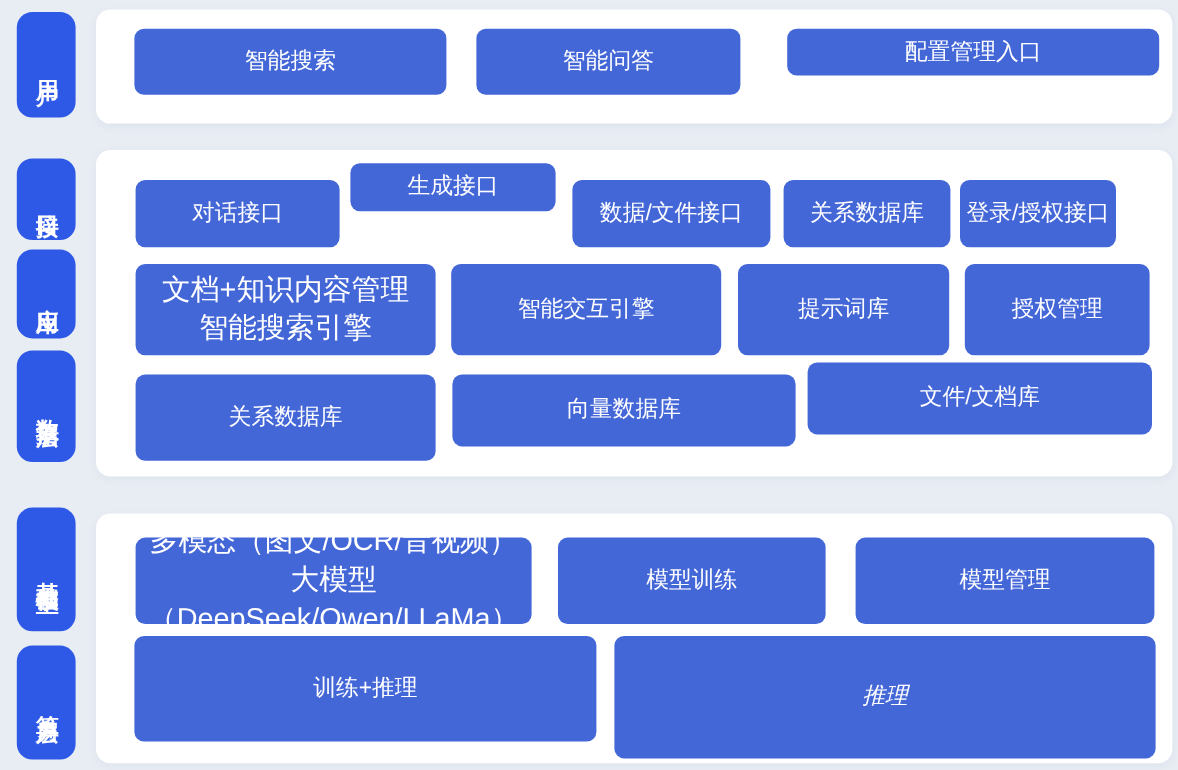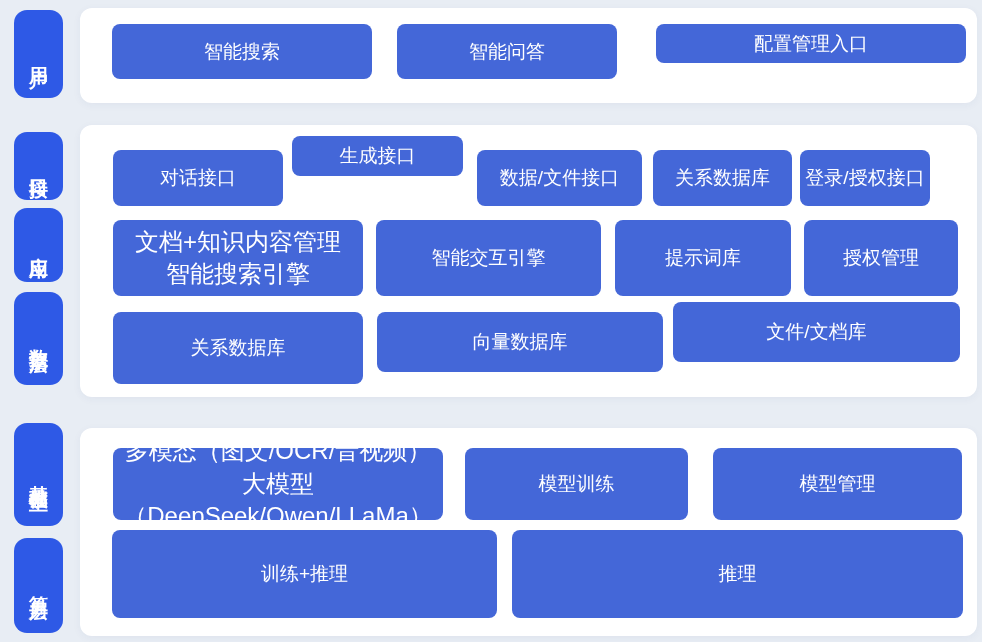--- a/index.html
+++ b/index.html
@@ -100,15 +100,15 @@
   <div class="btn" style="left:673px;top:302px;width:287px;height:60px;">文件/文档库</div>
 
   <div class="btn" style="left:113px;top:448px;width:330px;height:72px;">
     <span class="l2">多模态（图文/OCR/音视频）</span>
     <span class="l2">大模型（DeepSeek/Qwen/LLaMa）</span>
   </div>
   <div class="btn" style="left:465px;top:448px;width:223px;height:72px;">模型训练</div>
   <div class="btn" style="left:713px;top:448px;width:249px;height:72px;">模型管理</div>
 
   <div class="btn" style="left:112px;top:530px;width:385px;height:88px;">训练+推理</div>
-  <div class="btn" style="left:512px;top:530px;width:451px;height:88px;">推理</div>
+  <div class="btn" style="left:512px;top:530px;width:451px;height:102px;font-style:italic;">推理</div>
 
 </div>
 
 </body></html>

